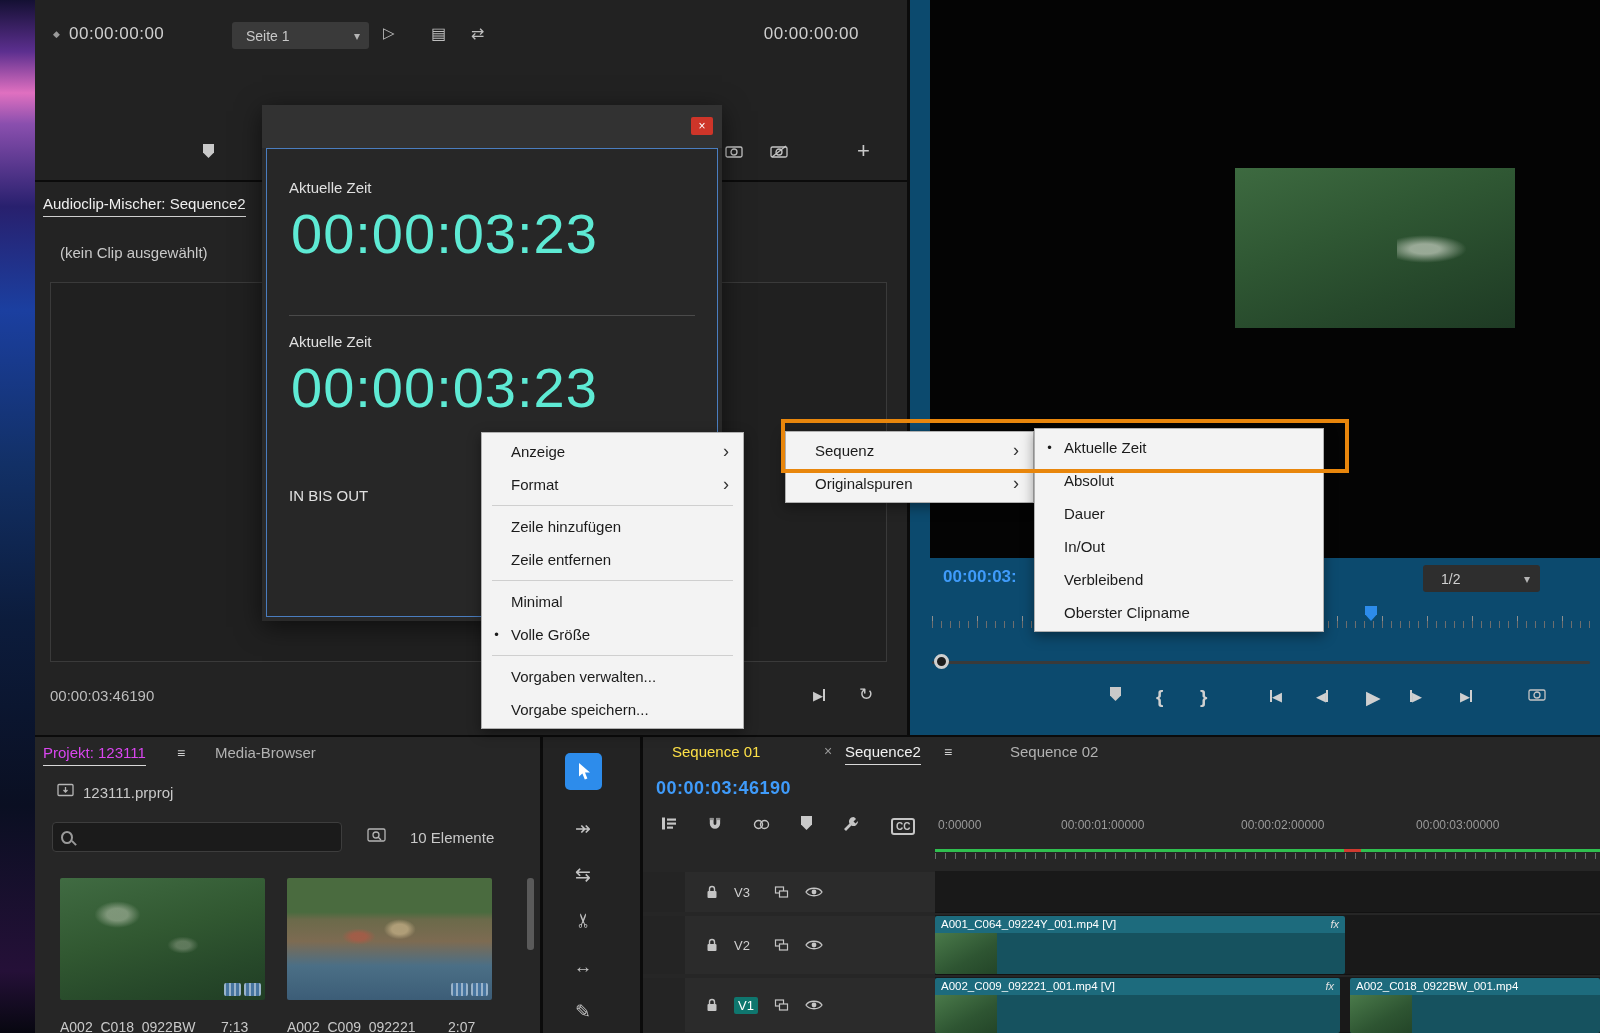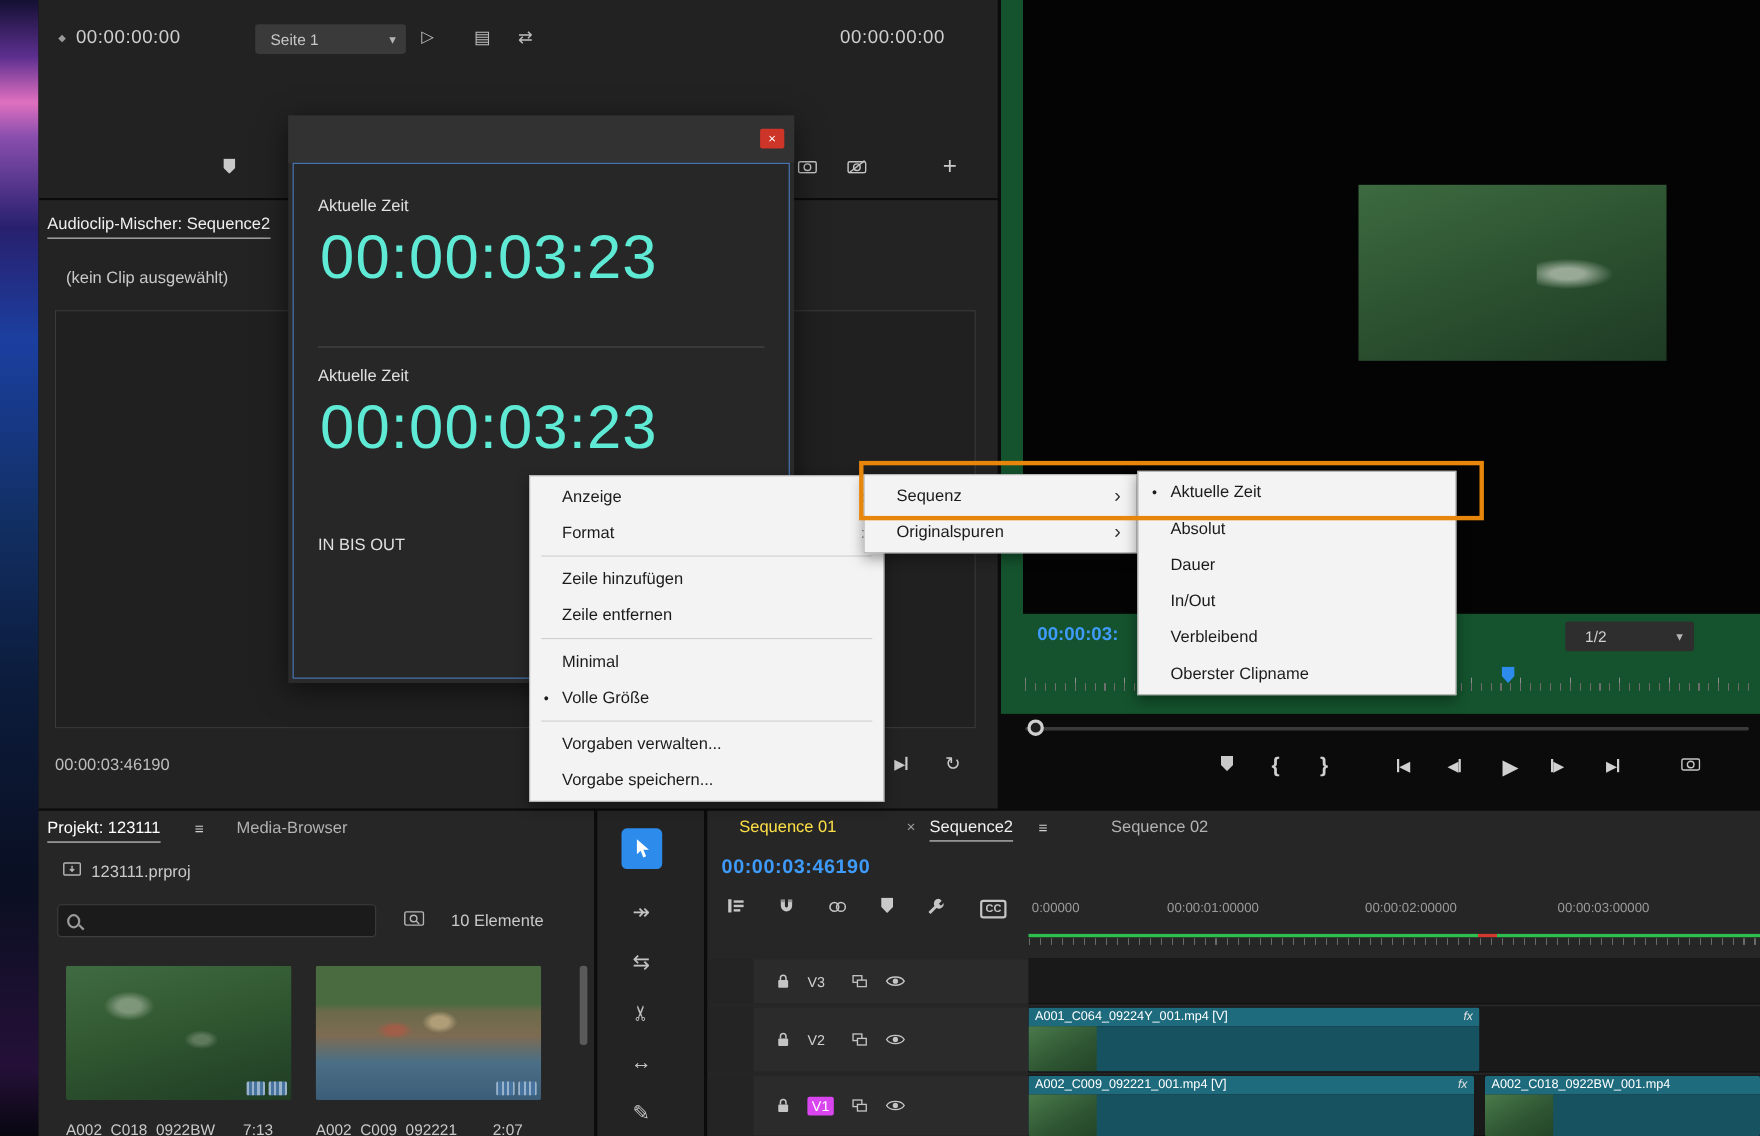--- a/index.html
+++ b/index.html
@@ -38,21 +38,21 @@
   #mix-tab{left:8px;top:13px;font-size:15px;color:#efefef;border-bottom:1px solid #cfcfcf;padding-bottom:4px;}
   #mix-noclip{left:25px;top:62px;font-size:15px;color:#c9c9c9;}
   #mix-box{left:15px;top:100px;width:835px;height:378px;border:1px solid #3a3a3a;background:#202020;}
   #mix-tc{left:15px;top:505px;font-size:15px;color:#bdbdbd;}
   #mix-ic1{left:778px;top:504px;}
   #mix-ic2{left:824px;top:502px;font-size:17px;color:#c9c9c9;}
   .tbar{display:inline-block;width:2px;height:12px;background:currentColor;vertical-align:-1px;}
   .tri{font-size:13px;}
 
   
-  #prog{left:910px;top:0;width:690px;height:649px;background:#14532d;}
+  #prog{left:910px;top:0;width:690px;height:735px;background:#0c4a6e;}
   #prog-viewer{left:20px;top:0;width:670px;height:558px;background:#040404;}
   #prog-video{left:305px;top:168px;width:280px;height:160px;
     background:linear-gradient(160deg,#3d6a40 0%,#2f5733 40%,#26482b 70%,#1e3a24 100%);}
   #prog-video:after{content:"";position:absolute;left:58%;top:42%;width:70px;height:28px;
     background:radial-gradient(ellipse at 40% 50%,rgba(190,200,185,.75) 0 25%,rgba(190,200,185,0) 70%);}
   #prog-tc{left:33px;top:567px;font-size:17px;font-weight:700;color:#3f9bfa;}
   #zoom-dd{left:513px;top:565px;width:117px;height:27px;background:#2e2e2e;border-radius:3px;
            display:flex;align-items:center;justify-content:space-between;padding:0 10px 0 18px;box-sizing:border-box;}
   #zoom-dd .lbl{font-size:14px;color:#d0d0d0;}
   .ticks{background-image:
@@ -63,21 +63,21 @@
   #prog-playhead{left:455px;top:606px;width:12px;height:15px;background:#2d8ceb;
     clip-path:polygon(0 0,100% 0,100% 55%,50% 100%,0 55%);}
   #prog-scroll{left:22px;top:661px;width:658px;height:3px;background:#3a3a3a;border-radius:2px;}
   #prog-knob{left:24px;top:654px;width:15px;height:15px;border-radius:50%;border:3px solid #cfcfcf;
     background:#1d1d1d;box-sizing:border-box;}
   .trn{position:absolute;top:686px;color:#d0d0d0;font-size:17px;}
   .brace{font-size:19px;font-weight:700;}
 
   
   #proj{left:35px;top:737px;width:505px;height:296px;background:#262626;}
-  #proj-tab1{left:8px;top:7px;font-size:15px;color:#ffffff;border-bottom:1px solid #d8d8d8;padding-bottom:4px;}
+  #proj-tab1{left:8px;top:7px;font-size:15px;color:#d946ef;border-bottom:1px solid #d8d8d8;padding-bottom:4px;}
   #proj-tab1-menu{left:142px;top:8px;font-size:14px;color:#cfcfcf;}
   #proj-tab2{left:180px;top:7px;font-size:15px;color:#b2b2b2;}
   #proj-file-ic{left:22px;top:46px;}
   #proj-file{left:48px;top:47px;font-size:15px;color:#c9c9c9;}
   #search{left:17px;top:85px;width:290px;height:30px;background:#1b1b1b;border:1px solid #3d3d3d;
           border-radius:4px;box-sizing:border-box;display:flex;align-items:center;padding:0 8px;}
   #search input{background:transparent;border:0;outline:0;color:#ddd;font-size:14px;width:100%;
           font-family:"Liberation Sans",sans-serif;}
   .mag{width:9px;height:9px;border:2px solid #9a9a9a;border-radius:50%;position:relative;display:inline-block;margin-right:8px;}
   .mag:after{content:"";position:absolute;left:8px;top:9px;width:6px;height:2px;background:#9a9a9a;transform:rotate(45deg);}
@@ -122,21 +122,21 @@
   #tl-ruler{left:292px;top:116px;width:665px;height:13px;
     background-image:repeating-linear-gradient(90deg,#6a6a6a 0 1px,transparent 1px 10px);
     background-size:100% 6px;background-position:left top;background-repeat:repeat-x;}
   .trow{position:absolute;left:0;width:957px;}
   #trow-v3{top:134px;height:42px;} #trow-v2{top:178px;height:60px;} #trow-v1{top:240px;height:56px;}
   .thead{position:absolute;left:42px;top:1px;bottom:1px;width:250px;background:#2b2b2b;
     display:flex;align-items:center;gap:16px;padding-left:21px;box-sizing:border-box;}
   .tgut{position:absolute;left:0;top:1px;bottom:1px;width:42px;background:#242424;}
   .tcontent{position:absolute;left:292px;top:0;bottom:0;width:665px;background:#191919;border-bottom:1px solid #121212;}
   .tlabel{font-size:13px;color:#cfcfcf;width:24px;}
-  .tlabel.v1b{background:#d946ef;color:#fff;border-radius:2px;text-align:center;padding:1px 0;}
+  .tlabel.v1b{background:#0f766e;color:#fff;border-radius:2px;text-align:center;padding:1px 0;}
   .clip{position:absolute;border-radius:2px;overflow:hidden;}
   #clip-v2{left:292px;top:179px;width:410px;height:58px;}
   #clip-v1a{left:292px;top:241px;width:405px;height:55px;}
   #clip-v1b{left:707px;top:241px;width:250px;height:55px;}
   .clip-label{height:17px;background:#1d6b7d;color:#fff;font-size:11.5px;line-height:17px;
     padding:0 6px;display:flex;justify-content:space-between;white-space:nowrap;overflow:hidden;}
   .fx{font-style:italic;color:#e0e0e0;font-size:11px;}
   .clip-body{position:absolute;left:0;right:0;top:17px;bottom:0;background:#16525f;}
   .clip-thumb{position:absolute;left:0;bottom:0;width:62px;top:0;
     background:linear-gradient(150deg,#4a7a4a,#2e5532 60%,#234528);}
@@ -148,21 +148,21 @@
   #win-close{position:absolute;right:9px;top:12px;width:22px;height:18px;background:#ce3529;border-radius:2px;
        color:#fff;font-size:12px;display:flex;align-items:center;justify-content:center;}
   #win-body{position:absolute;left:4px;top:43px;right:4px;bottom:4px;background:#272727;border:1px solid #4a7dbf;}
   .win-lbl{position:absolute;left:22px;font-size:15px;color:#e0e0e0;}
   .win-tc{position:absolute;left:24px;font-size:56px;color:#5eead4;letter-spacing:1px;white-space:nowrap;}
   #win-div{position:absolute;left:22px;right:22px;top:166px;height:1px;background:#4a4a4a;}
 
   
   .menu{position:absolute;background:#f3f3f3;border:1px solid #b0b0b0;box-shadow:0 4px 12px rgba(0,0,0,.4);
         z-index:10;padding:2px 0;box-sizing:border-box;}
-  #ctx{left:481px;top:432px;width:323px;}
+  #ctx{left:481px;top:432px;width:263px;}
   #sub1{left:785px;top:431px;width:249px;z-index:11;}
   #sub2{left:1034px;top:428px;width:290px;z-index:11;}
   .mi{height:33px;display:flex;align-items:center;color:#1b1b1b;font-size:15px;position:relative;}
   .mi-g{width:29px;text-align:center;font-size:13px;color:#1b1b1b;}
   .mi-l{flex:1;padding-left:26px;}
   .mi .mi-g + .mi-l{padding-left:0;}
   .mi-a{padding-right:14px;font-size:18px;color:#333;}
   .msep{height:1px;background:#cfcfcf;margin:4px 10px;}
   #orange-box{position:absolute;left:781px;top:419px;width:568px;height:54px;border:4px solid #e8860c;
       z-index:50;pointer-events:none;box-sizing:border-box;}

